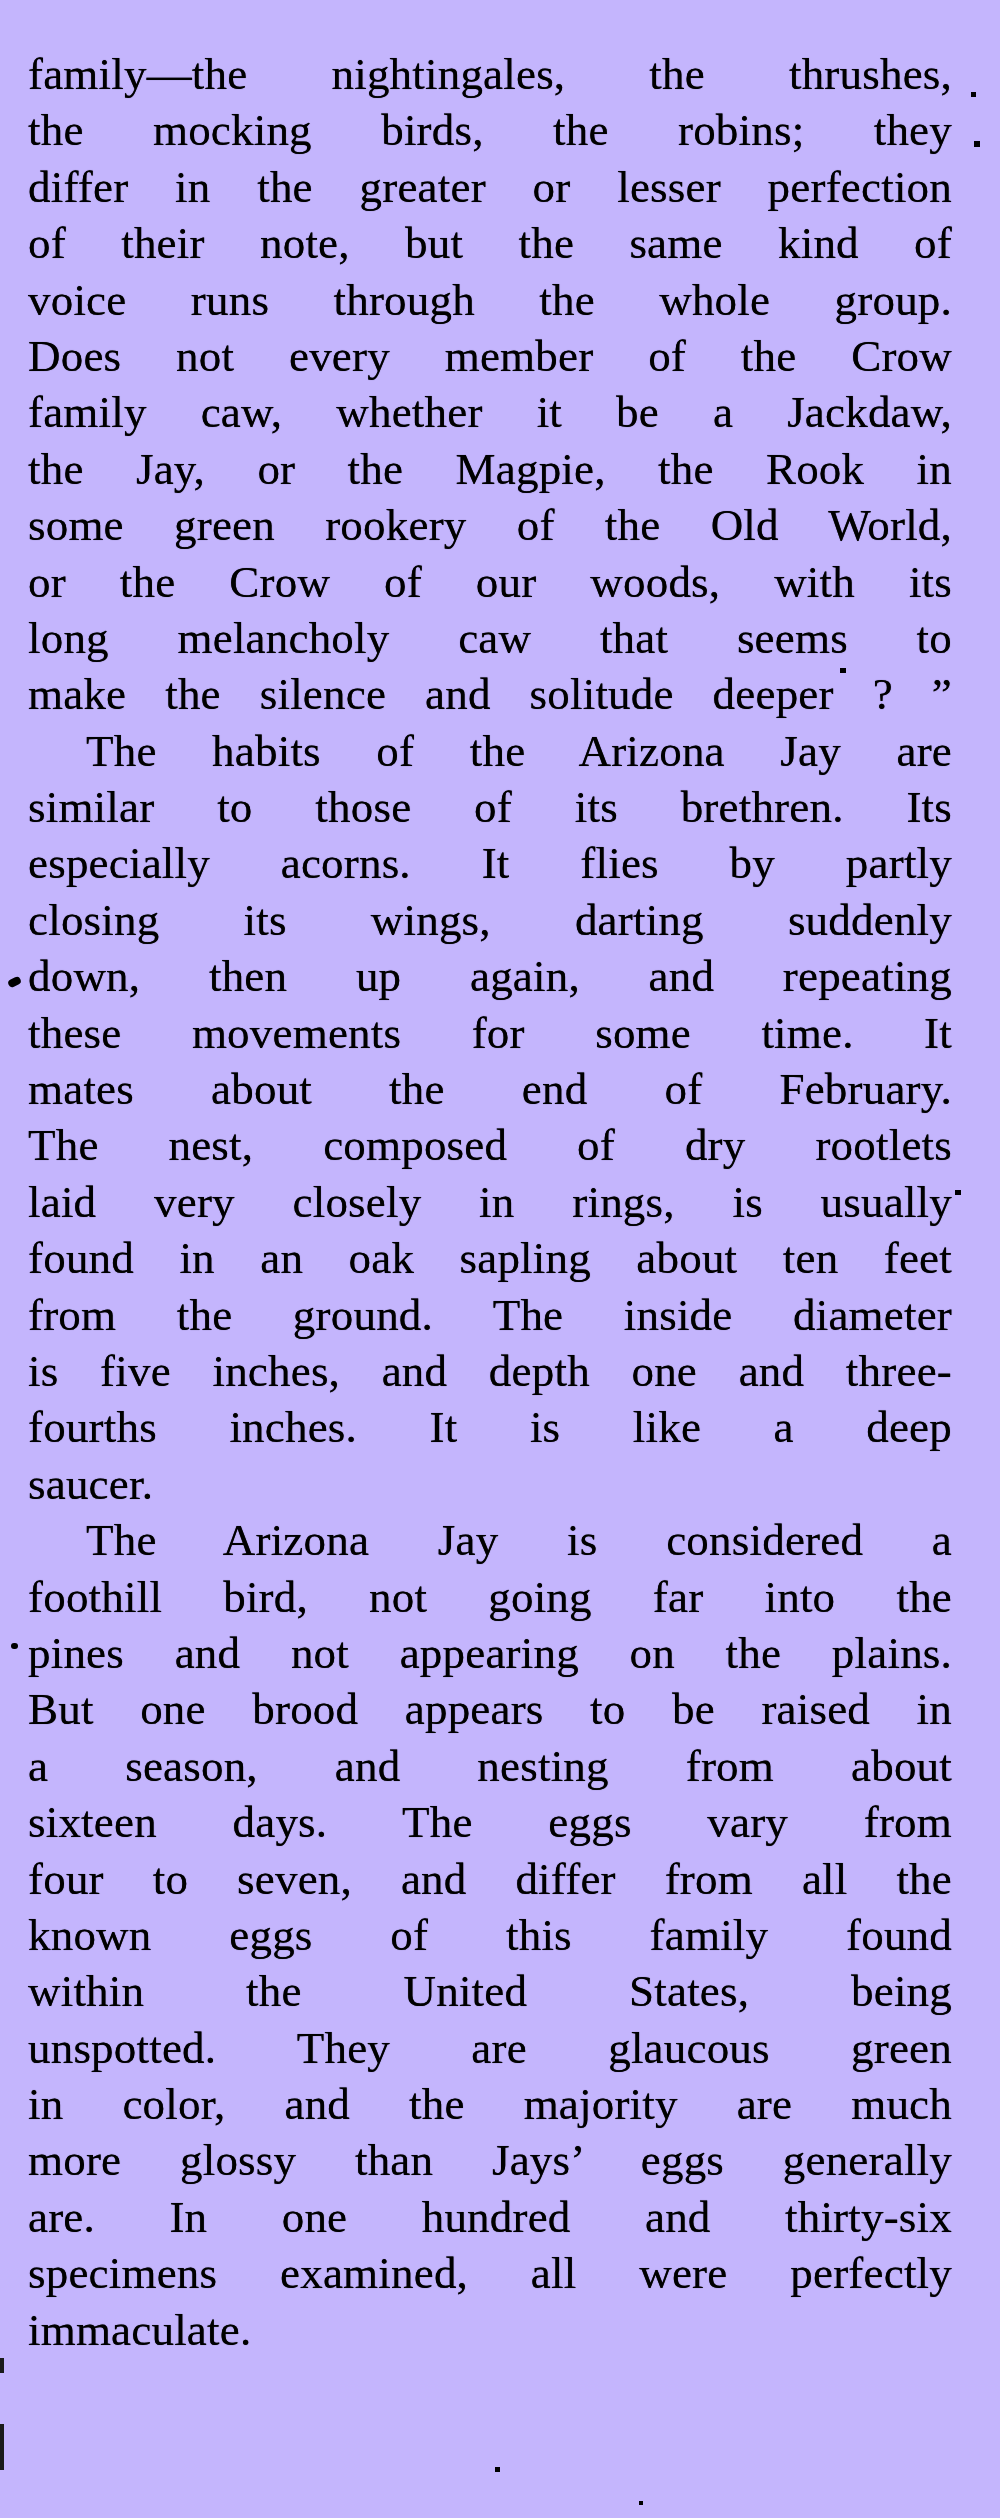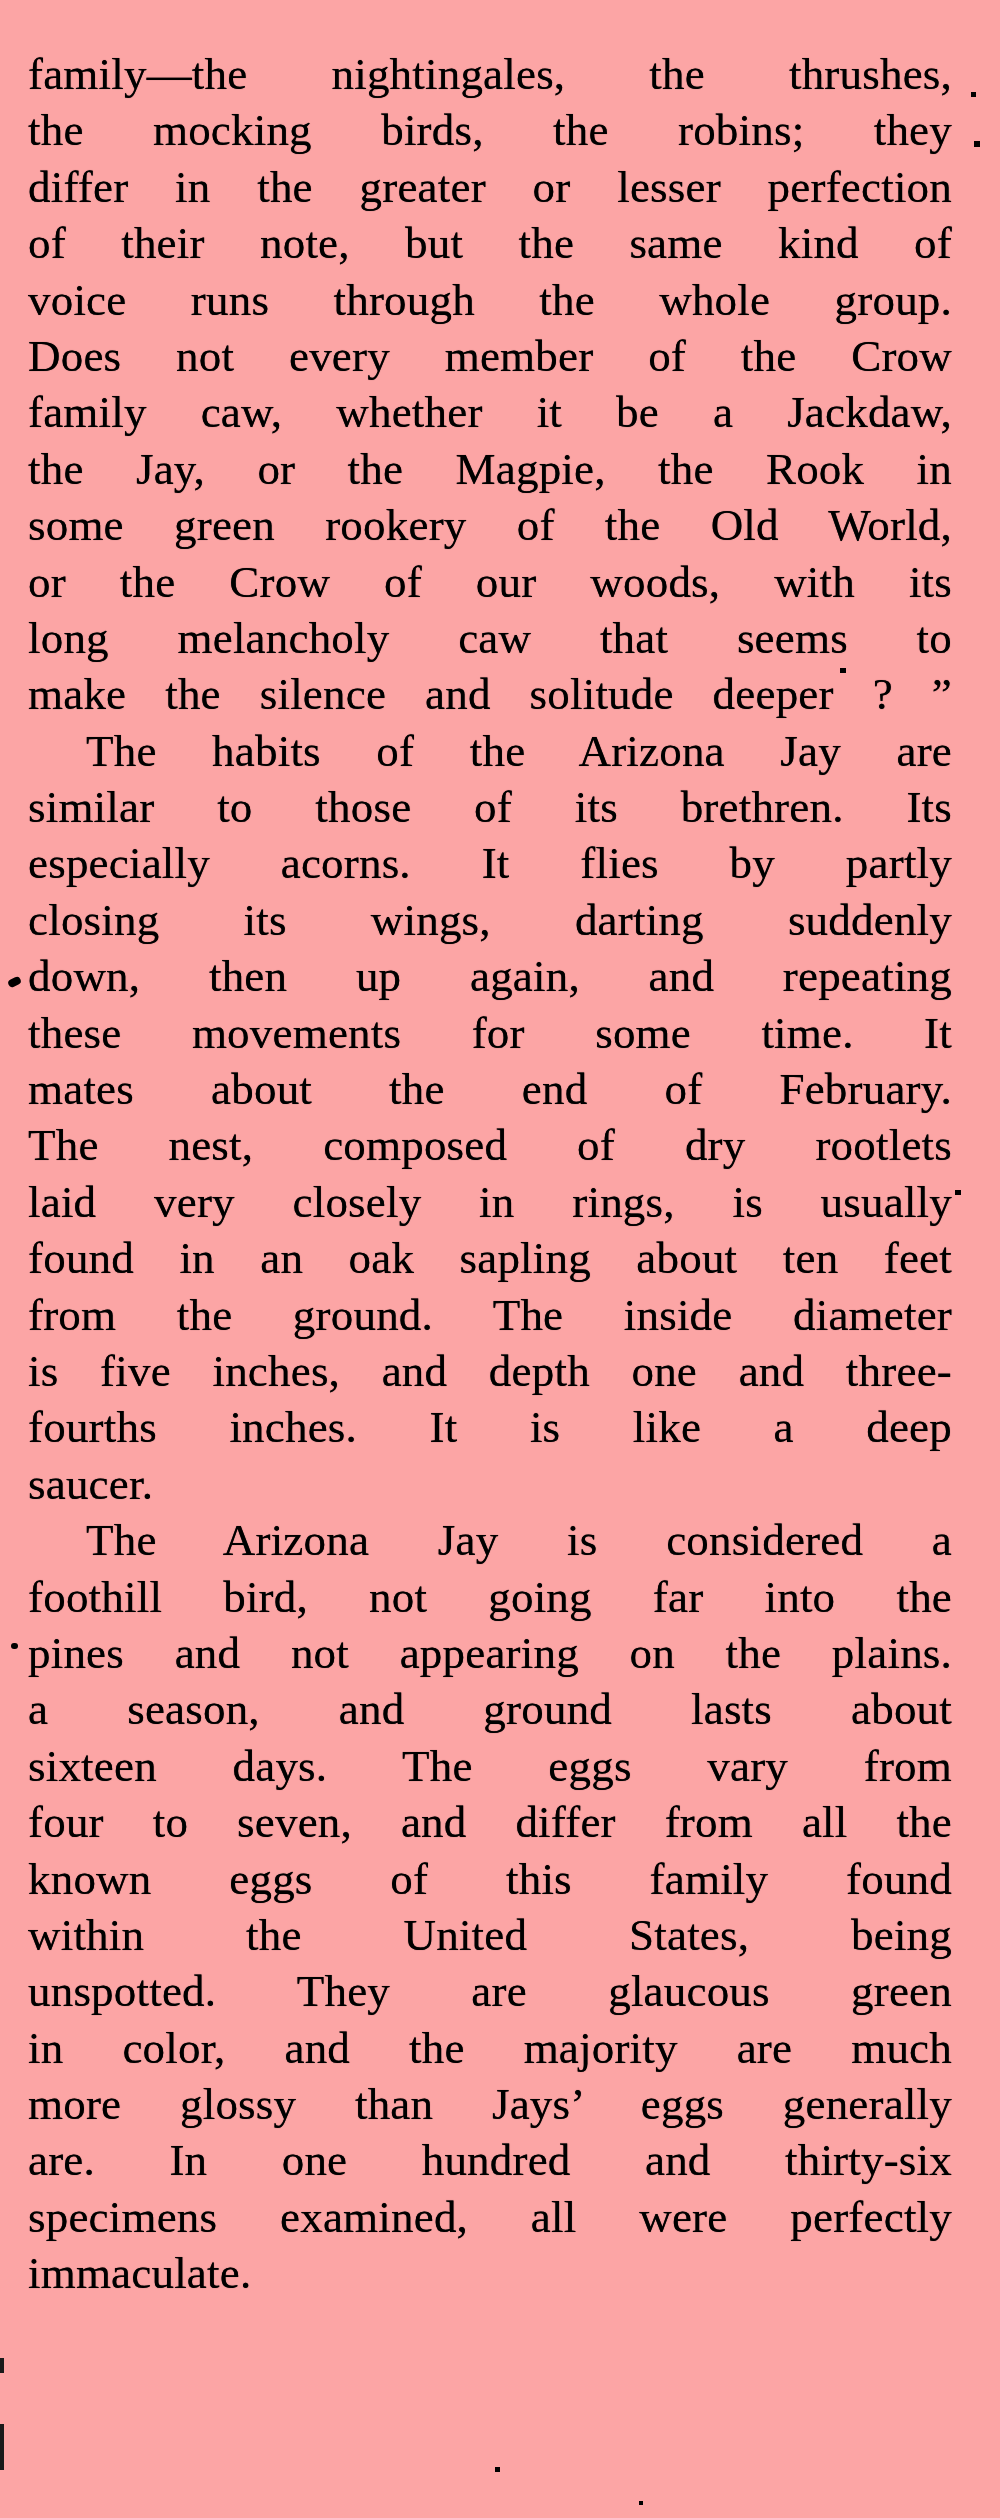--- a/index.html
+++ b/index.html
@@ -11,21 +11,21 @@
     width: 1000px;
     height: 2518px;
     position: relative;
     overflow: hidden;
   }
   .page {
     position: absolute;
     left: 0; top: 0;
     width: 1000px;
     height: 2518px;
-    background: #fca5a5;
+    background: #c4b5fd;
     color: #000000;
   }
   .text-column {
     position: absolute;
     left: 28px;
     top: 46px;
     width: 924px;
     font-family: "Liberation Serif", "DejaVu Serif", serif;
     font-size: 45px;
     line-height: 56.4px;
@@ -90,21 +90,22 @@
         <div class="line">found in an oak sapling about ten feet</div>
         <div class="line">from the ground. The inside diameter</div>
         <div class="line">is five inches, and depth one and three-</div>
         <div class="line">fourths inches. It is like a deep</div>
         <div class="line flush-last">saucer.</div>
       </div>
       <div class="paragraph">
         <div class="line indent">The Arizona Jay is considered a</div>
         <div class="line">foothill bird, not going far into the</div>
         <div class="line">pines and not appearing on the plains.</div>
-        <div class="line">a season, and ground lasts about</div>
+        <div class="line">But one brood appears to be raised in</div>
+        <div class="line">a season, and nesting from about</div>
         <div class="line">sixteen days. The eggs vary from</div>
         <div class="line">four to seven, and differ from all the</div>
         <div class="line">known eggs of this family found</div>
         <div class="line">within the United States, being</div>
         <div class="line">unspotted. They are glaucous green</div>
         <div class="line">in color, and the majority are much</div>
         <div class="line">more glossy than Jays’ eggs generally</div>
         <div class="line">are. In one hundred and thirty-six</div>
         <div class="line">specimens examined, all were perfectly</div>
         <div class="line flush-last">immaculate.</div>

